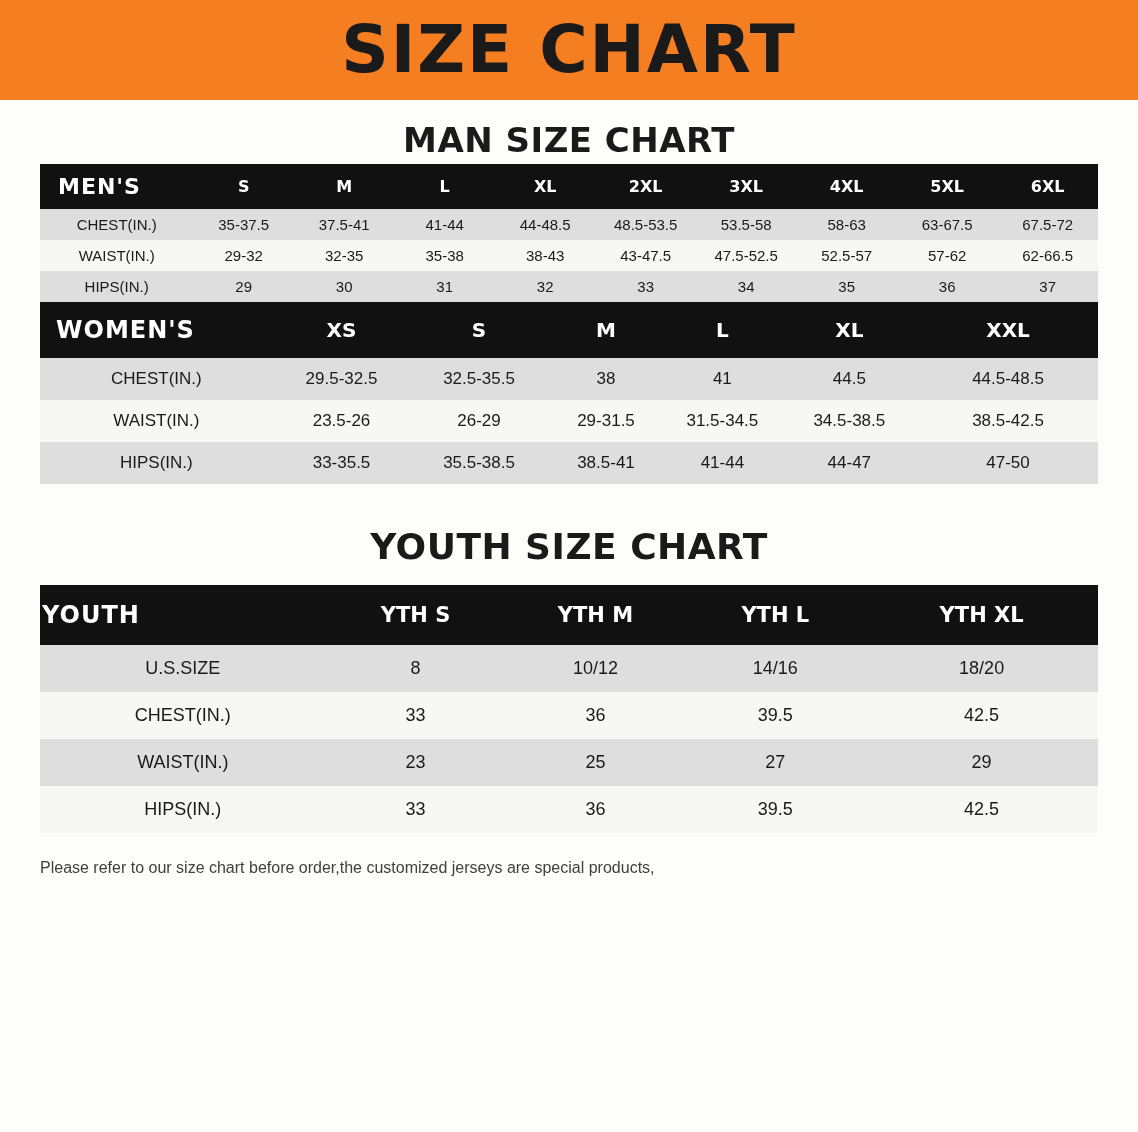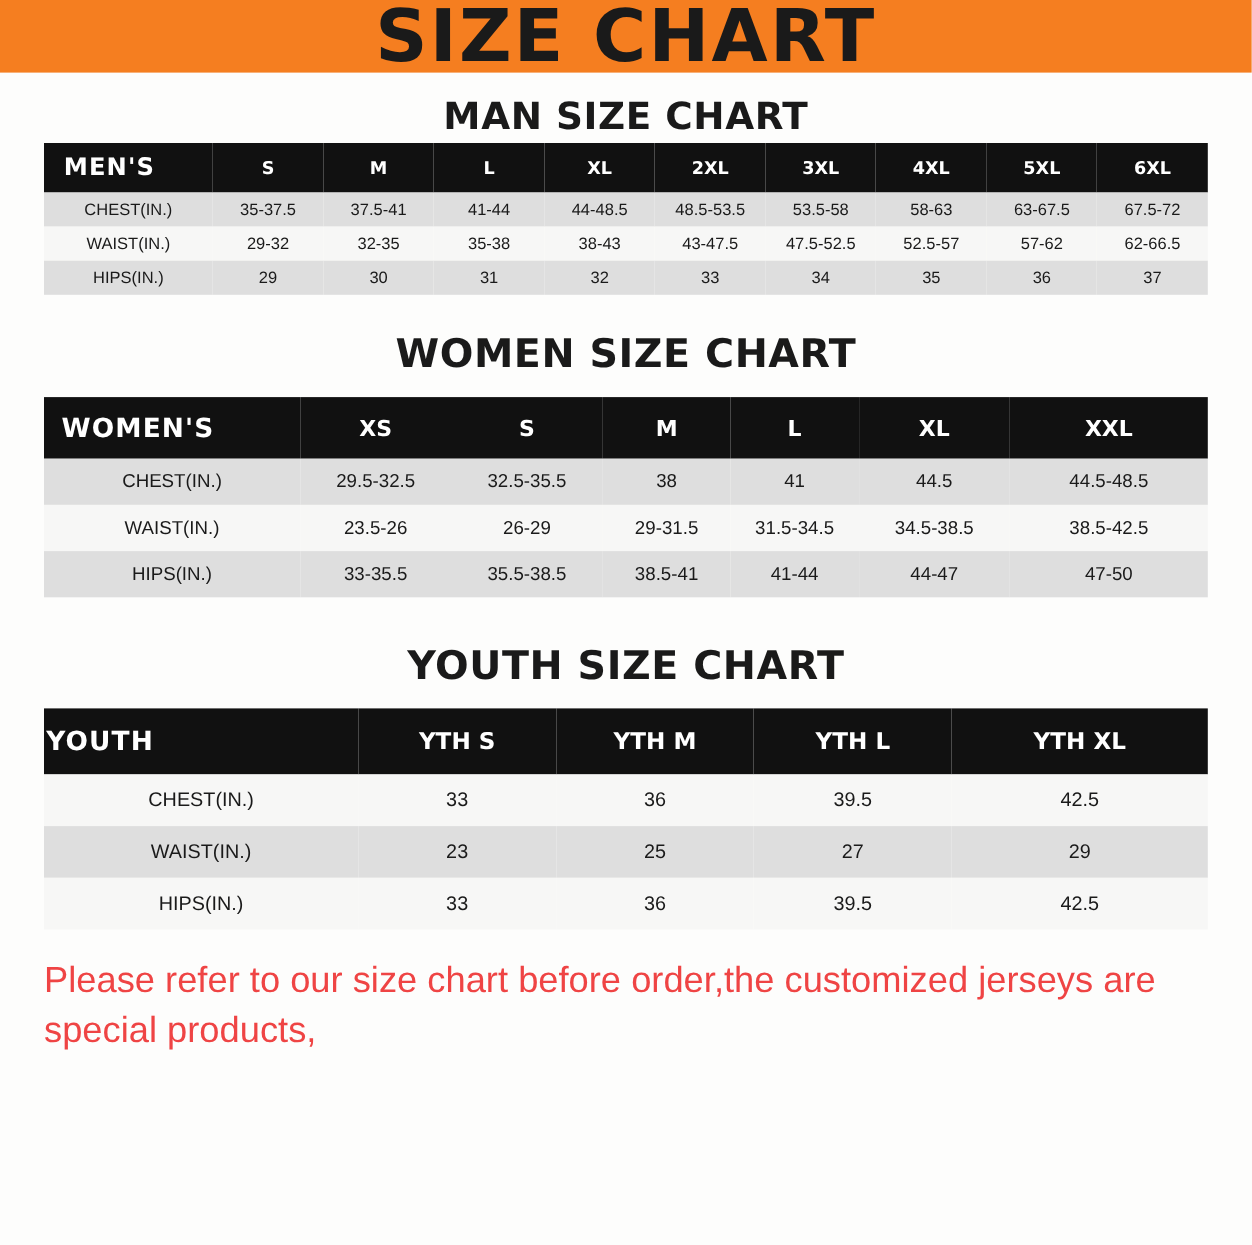--- a/index.html
+++ b/index.html
@@ -99,23 +99,23 @@
   #women-table tbody td { font-size: 17px; padding: 11px 2px; }
 
   
   #youth-table thead th { font-size: 21px; padding: 16px 2px; }
   #youth-table thead th.first-col { font-size: 24px; }
   #youth-table tbody td { font-size: 18px; padding: 13px 2px; }
 
   
   .note {
     margin: 24px 40px 0 40px;
-    color: #ef4444;
+    color: #404040;
     font-family: "Liberation Sans", sans-serif;
-    font-size: 33px;
+    font-size: 16px;
     line-height: 1.35;
     text-align: left;
   }
   .note .line { display: block; }
 </style>
 </head>
 <body>
 
 <div class="page">
 
@@ -186,21 +186,20 @@
           <td>33</td>
           <td>34</td>
           <td>35</td>
           <td>36</td>
           <td>37</td>
         </tr>
       </tbody>
     </table>
   </div>
 
-  <div class="section-title title-women">WOMEN SIZE CHART</div>
   <div class="table-wrap">
     <table id="women-table">
       <colgroup>
         <col style="width:22%">
         <col style="width:13%">
           <col style="width:13%">
           <col style="width:11%">
         <col style="width:11%">
           <col style="width:13%">
           <col style="width:17%">
@@ -261,20 +260,27 @@
       <thead>
         <tr>
           <th class="first-col">YOUTH</th>
           <th>YTH S</th>
           <th>YTH M</th>
           <th>YTH L</th>
           <th>YTH XL</th>
         </tr>
       </thead>
       <tbody>
+        <tr class="shade">
+          <td class="first-col">U.S.SIZE</td>
+          <td>8</td>
+          <td>10/12</td>
+          <td>14/16</td>
+          <td>18/20</td>
+        </tr>
         <tr class="plain">
           <td class="first-col">CHEST(IN.)</td>
           <td>33</td>
           <td>36</td>
           <td>39.5</td>
           <td>42.5</td>
         </tr>
         <tr class="shade">
           <td class="first-col">WAIST(IN.)</td>
           <td>23</td>

